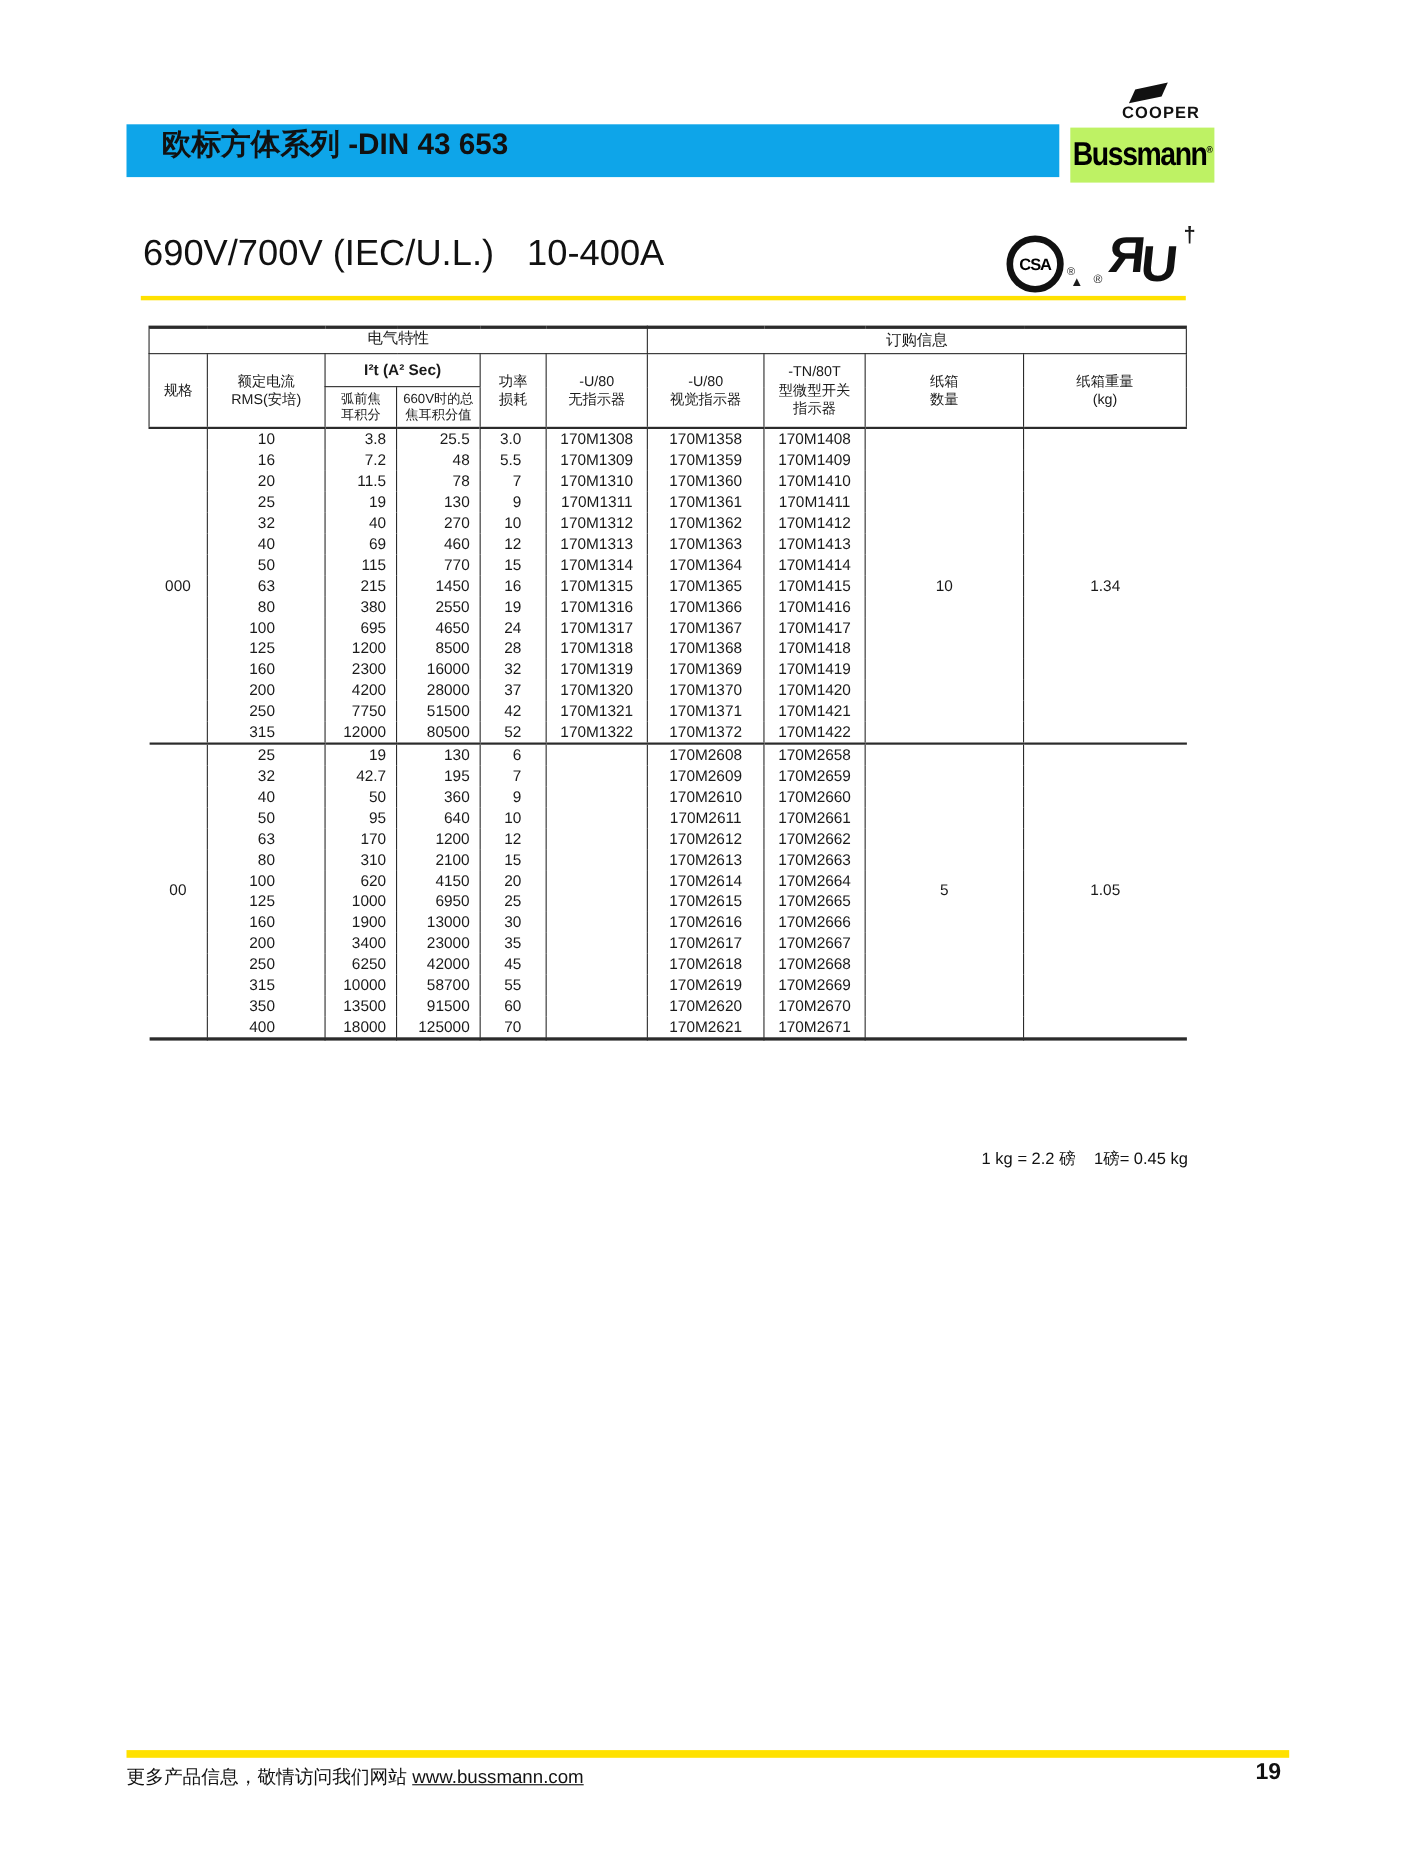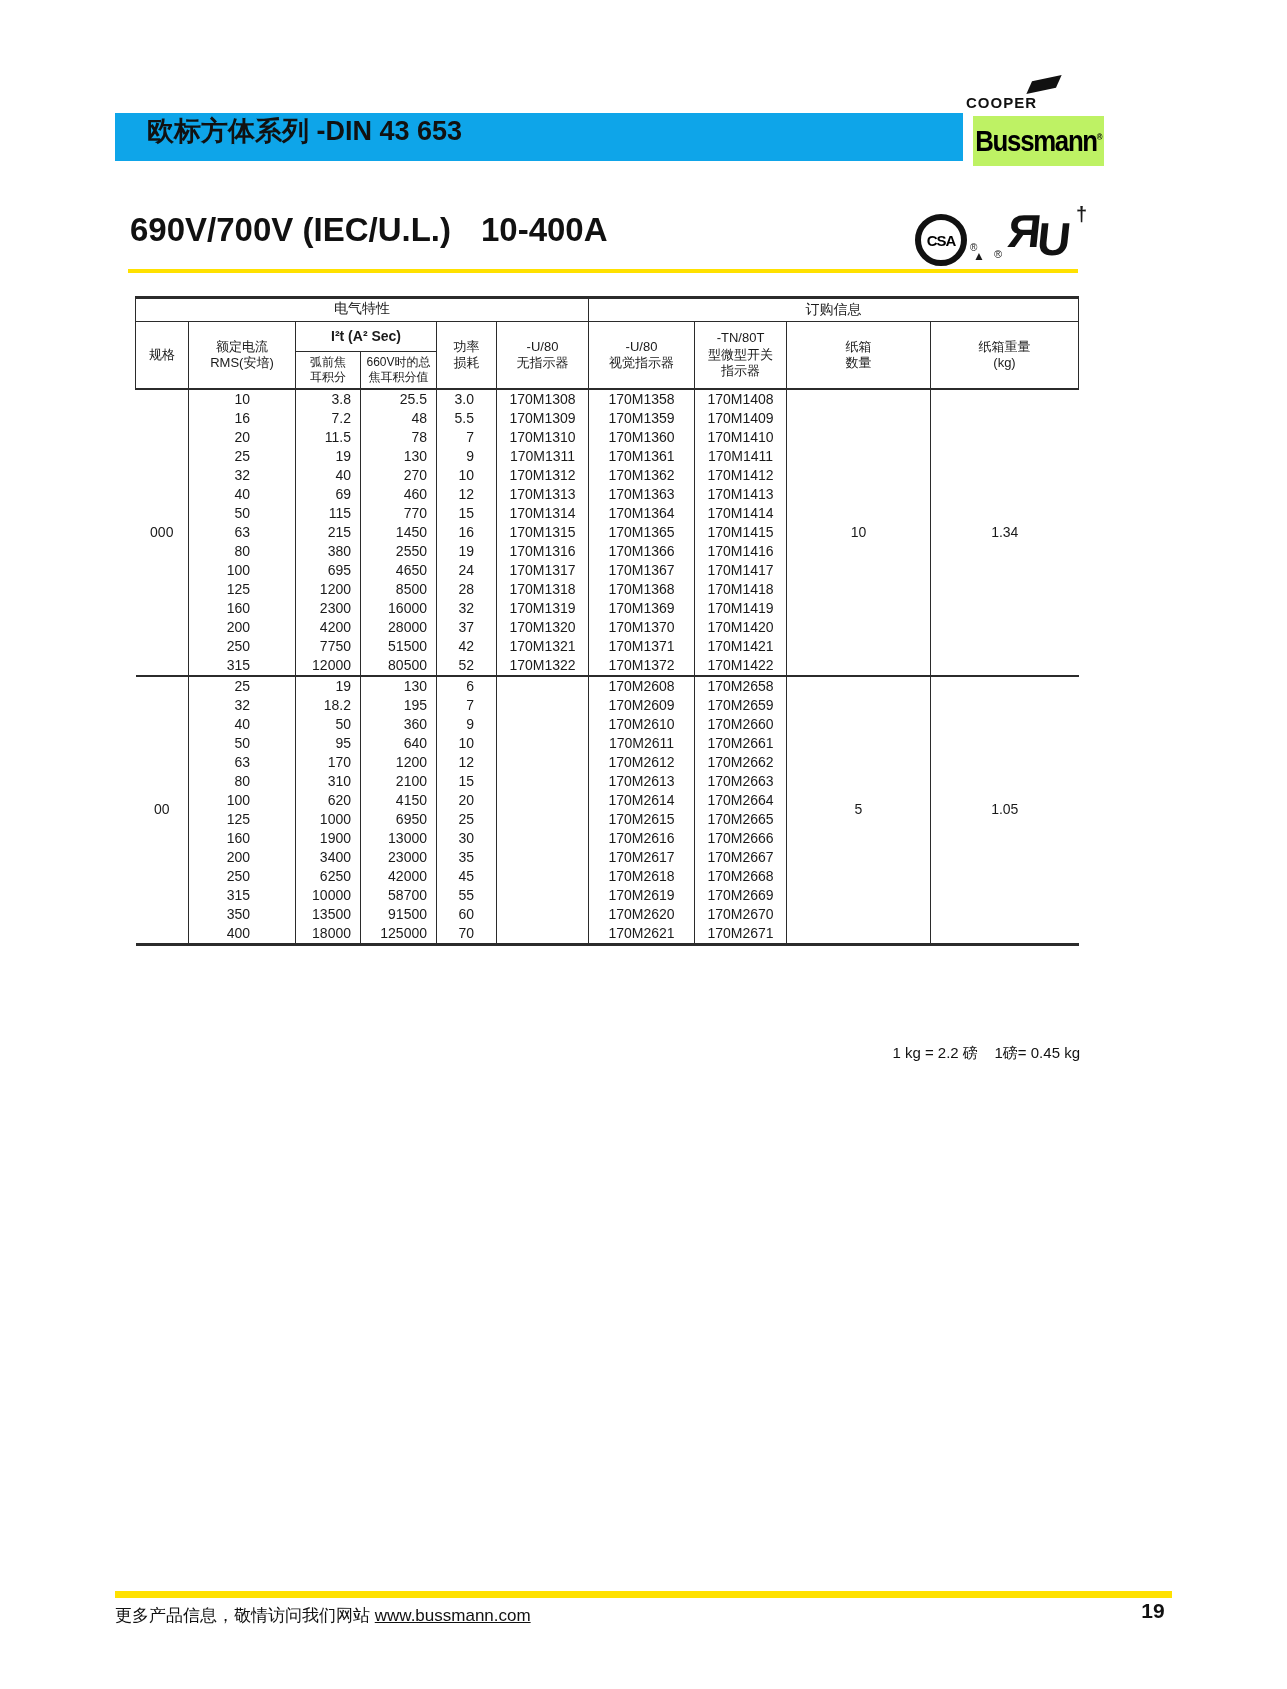--- a/index.html
+++ b/index.html
@@ -3,33 +3,33 @@
 <meta charset="utf-8">
 <style>
   * { margin:0; padding:0; box-sizing:border-box; }
   html,body { background:#ffffff; }
   body { font-family:"Liberation Sans", sans-serif; color:#1a1a1a; }
   .page { position:relative; width:1287px; height:1689px; background:#fff; overflow:hidden; }
 
   
   .cooper-flag { position:absolute; left:1031px; top:78px; width:26px; height:13px;
                  background:#111; transform:skewX(-35deg) rotate(-14deg); }
-  .cooper-word { position:absolute; left:966px; top:94px; font-size:15px; font-weight:800;
+  .cooper-word { position:absolute; left:1020px; top:94px; font-size:15px; font-weight:800;
                  letter-spacing:1px; color:#111; }
   .band { position:absolute; left:115px; top:113px; width:848px; height:48px;
           background:#0ea5e9; display:flex; }
   .band-text { padding-left:32px; font-size:27px; font-weight:bold; color:#111; }
   .brand-block { position:absolute; left:973px; top:116px; width:131px; height:50px;
                  background:#bef264; display:flex; align-items:center; justify-content:center; }
   .brand-word { font-size:30px; font-weight:800; letter-spacing:-1.5px; color:#000;
                 transform:scaleX(0.86); transform-origin:center; white-space:nowrap; }
   .brand-reg { font-size:9px; vertical-align:super; }
 
   
-  .title { position:absolute; left:130px; top:211px; font-size:33px; font-weight:bold; color:#111; white-space:nowrap; }
+  .title { position:absolute; left:130px; top:211px; font-size:33px; font-weight:normal; color:#111; white-space:nowrap; }
   .title .amps { margin-left:30px; }
 
   .csa-logo { position:absolute; left:915px; top:214px; width:52px; height:52px;
               border:6px solid #111; border-radius:50%; display:flex; align-items:center;
               justify-content:center; font-weight:800; font-size:15px; letter-spacing:-1px; color:#000000; }
   .csa-reg { position:absolute; left:970px; top:242px; font-size:10px; }
   .csa-tri { position:absolute; left:973px; top:250px; font-size:12px; line-height:12px; }
   .ul-logo { position:absolute; left:1008px; top:208px; font-weight:800; color:#111;
              transform:skewX(-6deg); white-space:nowrap; }
   .ul-r { display:inline-block; transform:scaleX(-1); font-size:46px; line-height:46px; }
@@ -322,21 +322,21 @@
             <td class="c3">130</td>
             <td class="c4">6</td>
             <td class="c5"></td>
             <td class="c6">170M2608</td>
             <td class="c7">170M2658</td>
             <td class="c8" rowspan="14">5</td>
             <td class="c9" rowspan="14">1.05</td>
           </tr>
           <tr>
             <td class="c1">32</td>
-            <td class="c2">18.2</td>
+            <td class="c2">42.7</td>
             <td class="c3">195</td>
             <td class="c4">7</td>
             <td class="c5"></td>
             <td class="c6">170M2609</td>
             <td class="c7">170M2659</td>
           </tr>
           <tr>
             <td class="c1">40</td>
             <td class="c2">50</td>
             <td class="c3">360</td>

